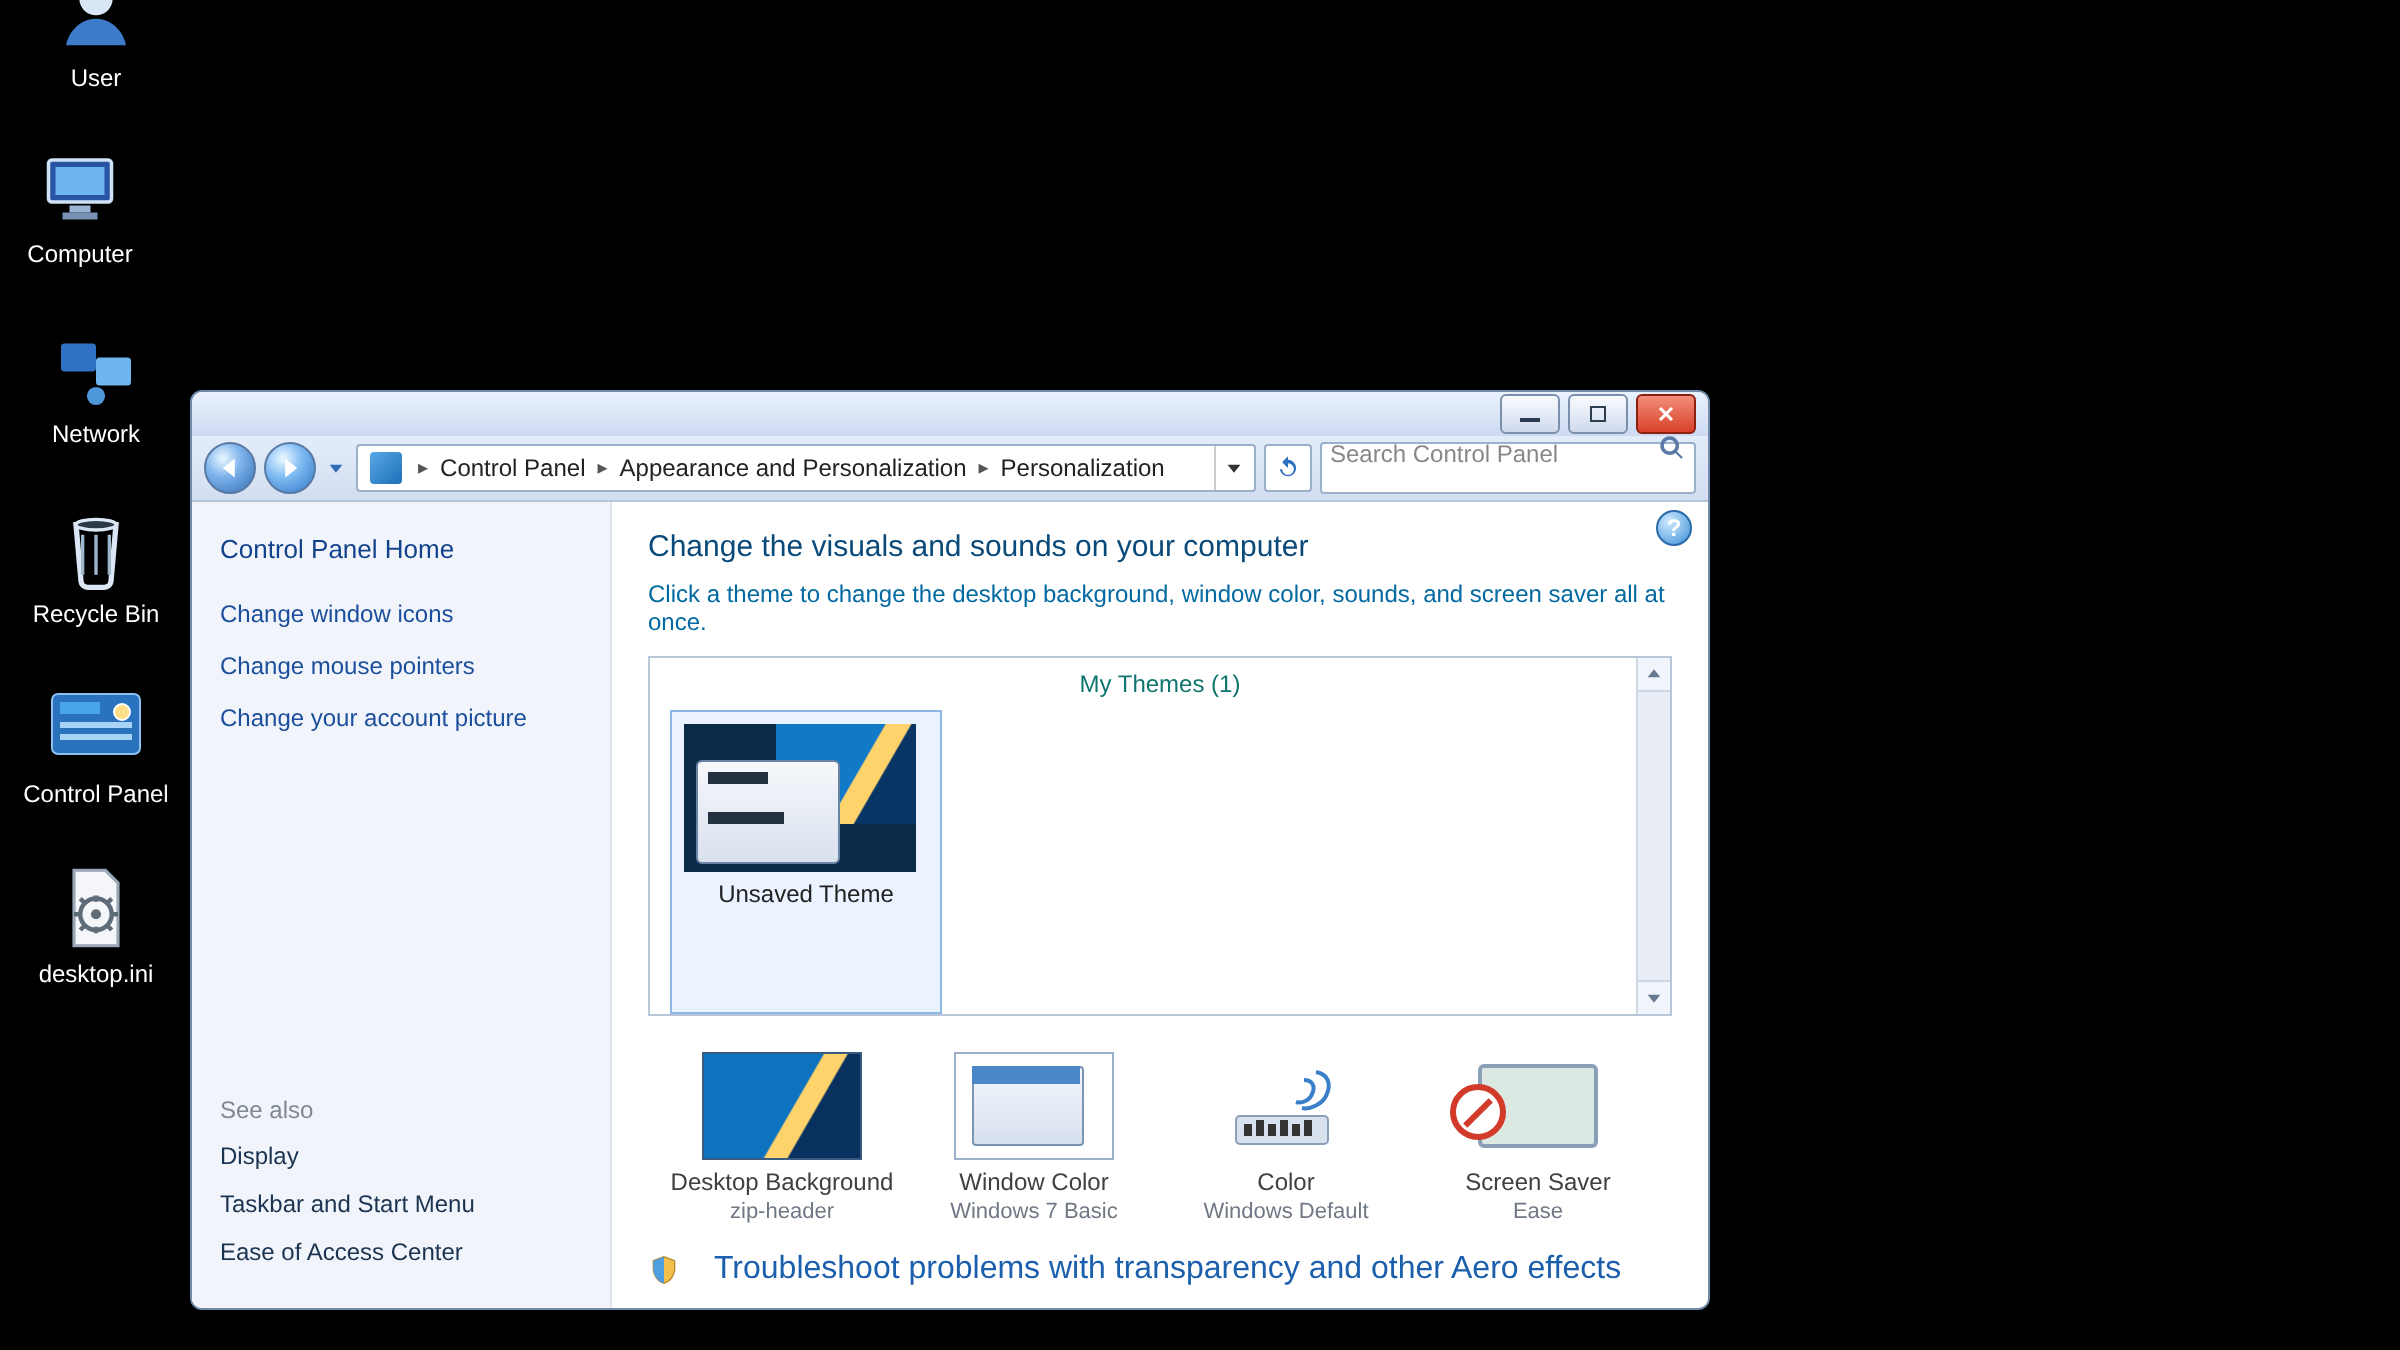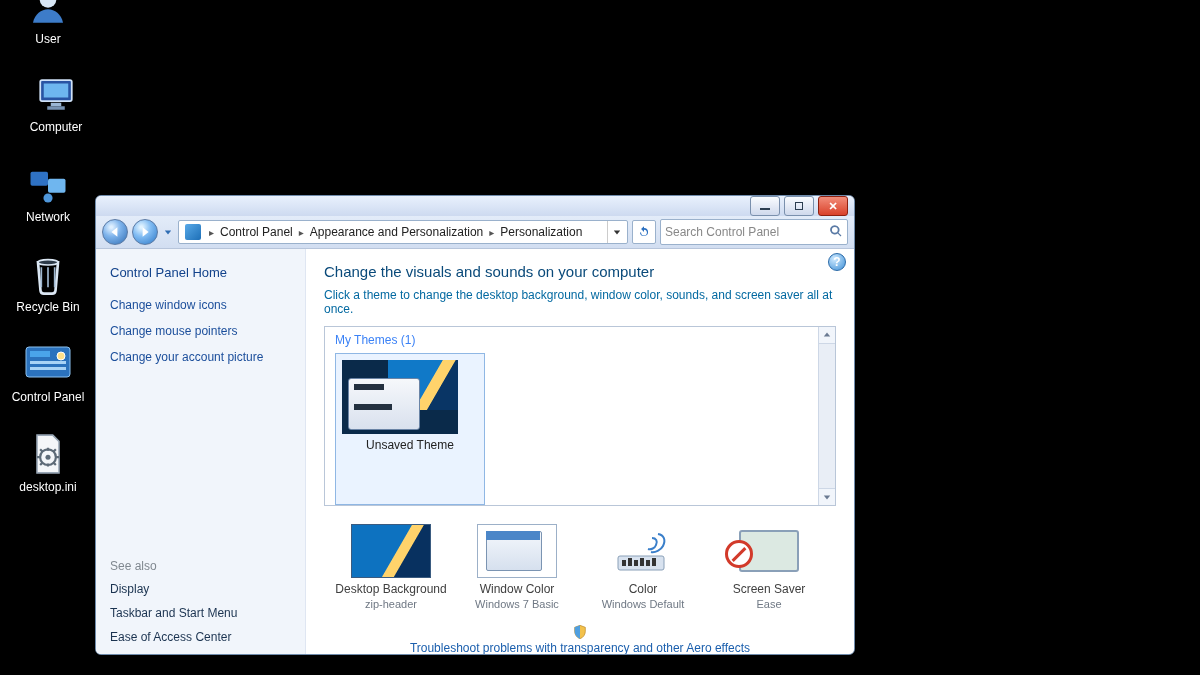--- a/index.html
+++ b/index.html
@@ -40,21 +40,21 @@
   .breadcrumb { flex:1; height:24px; background:#fff; border:1px solid #9ab1cc; border-radius:2px;
     display:flex; align-items:center; font-size:12px; color:#222; padding:0 2px; overflow:hidden;}
   .breadcrumb .cpicon { width:16px; height:16px; margin:0 4px; background: linear-gradient(135deg,#58a9e8,#1d6fb7); border-radius:2px; position:relative;}
   .breadcrumb .sep { margin:0 4px; font-size:10px; color:#555;}
   .breadcrumb .crumb { padding:0 2px; cursor:pointer;}
   .breadcrumb .drop { width:18px; border-left:1px solid #ccc; height:100%; display:flex; align-items:center; justify-content:center; margin-left:auto; cursor:pointer;}
   .breadcrumb .drop svg{width:8px;height:8px;fill:#333;}
   .refresh { width:24px; height:24px; border:1px solid #9ab1cc; background:#fff; border-radius:2px; display:flex; align-items:center; justify-content:center;cursor:pointer;}
   .refresh svg{width:14px;height:14px;fill:#2a6fc0;}
   .searchbox { width:188px; height:24px; border:1px solid #9ab1cc; background:#fff; border-radius:2px;
-    display:flex; align-items:center; padding:12px 4px; font-size:12px; color:#888; cursor:text;}
+    display:flex; align-items:flex-end; padding:12px 4px; font-size:12px; color:#888; cursor:text;}
   .searchbox .mag { margin-left:auto; }
   .searchbox .mag svg{width:14px;height:14px;fill:#5a7aa5;}
 
   
   .body { flex:1; display:flex; background:#fff; }
   .sidebar { width:210px; background:#f1f5fb; border-right:1px solid #dfe6f2; padding:16px 14px; font-size:12px; display:flex; flex-direction:column;}
   .sidebar .home { color:#12428b; font-size:13px; margin-bottom:12px; cursor:pointer;}
   .sidebar .task { color:#1b4e9b; margin:6px 0; cursor:pointer;}
   .sidebar .spacer { flex:1; }
   .sidebar .seealso { color:#808890; margin:6px 0 4px;}
@@ -65,23 +65,23 @@
     display:flex; align-items:center; justify-content:center; cursor:pointer; border:1px solid #2a6aa8;}
   .content h1 { color:#0a4a7a; font-size:15px; font-weight:400; margin-bottom:8px;}
   .content .sub { font-size:12px; color:#0369a1; margin-bottom:10px;}
 
   
   .themes { border:1px solid #b9c6d8; height:180px; position:relative; display:flex; flex-direction:column;}
   .themes .scroll { position:absolute; top:0; right:0; bottom:0; width:17px; background:#e9eef6; border-left:1px solid #cdd7e6;}
   .themes .scroll .up,.themes .scroll .down{height:17px; display:flex;align-items:center;justify-content:center; background:#f1f5fb; border-bottom:1px solid #cdd7e6; cursor:pointer;}
   .themes .scroll .down{position:absolute;bottom:0;left:0;right:0;border-top:1px solid #cdd7e6;border-bottom:none;}
   .themes .scroll svg{width:8px;height:8px;fill:#6a7a92;}
-  .themes .grp { font-size:12px; color:#3b82f6; padding:6px 10px;}
+  .themes .grp { font-size:12px; color:#0f766e; padding:6px 10px;text-align:center;}
   .themes .items { flex:1; display:flex; padding:0 10px; overflow:hidden;}
-  .themeitem { width:150px; border:1px solid #8fb7e4; background:#eaf3ff; padding:6px; text-align:center; cursor:pointer;}
+  .themeitem { width:136px; border:1px solid #8fb7e4; background:#eaf3ff; padding:6px; text-align:center; cursor:pointer;}
   .themeitem .thumb { width:116px; height:74px; background:#0a2a4a; position:relative; margin-bottom:4px; overflow:hidden;}
   .themeitem .thumb .bg { position:absolute; right:0; top:0; width:70px; height:50px;
     background: linear-gradient(120deg,#1079c8 55%, #ffd36b 56% 68%, #093565 69%);}
   .themeitem .thumb .winshade { position:absolute; left:6px; top:18px; width:72px; height:52px;
     background: linear-gradient(#f6f8fb,#d9e1ee); border:1px solid #6a84a6; border-radius:3px;}
   .themeitem .thumb .bar1{position:absolute; left:12px; top:24px; width:30px; height:6px; background:#243140;}
   .themeitem .thumb .bar2{position:absolute; left:12px; top:44px; width:38px; height:6px; background:#243140;}
   .themeitem .tlbl { font-size:12px; color:#222;}
 
   
@@ -97,38 +97,38 @@
   .ic-wc::before{content:""; position:absolute; left:8px; top:6px; width:54px; height:38px;
     background: linear-gradient(#f3f7fc,#d6e0ee); border:1px solid #7b94b2; border-radius:2px;}
   .ic-wc::after{content:""; position:absolute; left:8px; top:6px; width:54px; height:9px; background:#4b86c8;}
   .ic-snd { display:flex; align-items:flex-end; justify-content:center;}
   .ic-snd svg{ width:70px; height:50px;}
   .ic-ss { display:flex; align-items:center; justify-content:center;}
   .ic-ss .mon{ width:60px; height:42px; border:2px solid #8aa0b8; border-radius:3px; background:#dce9e2; position:relative;}
   .ic-ss .no{ position:absolute; left:-4px; top:16px; width:28px; height:28px; border-radius:50%; border:3px solid #d23a2a; background:#fff;}
   .ic-ss .no::after{content:"";position:absolute;left:2px;top:10px;width:18px;height:3px;background:#d23a2a;transform:rotate(-45deg);}
 
-  .tshoot { display:flex; align-items:center; gap:1px; margin-top:14px; color:#1b5fad; font-size:12px; cursor:pointer;flex-direction:column;}
+  .tshoot { display:flex; align-items:center; gap:17px; margin-top:14px; color:#1b5fad; font-size:16px; cursor:pointer;}
   .tshoot .shield{ width:16px; height:16px;}
 </style>
 </head>
 <body>
 
 <div class="desktop">
   <div id="dicon-host">
       <div class="dicon" style="left: 8px; top: -18px;">
         <div class="glyph">
           <svg width="40" height="40" viewBox="0 0 24 24">
             <circle cx="12" cy="8" r="5" fill="#d8e6f5"></circle>
             <path d="M3 22c1-5 5-8 9-8s8 3 9 8z" fill="#3d7cc9"></path>
           </svg>
         </div>
         <div class="lbl">User</div>
       </div>
-      <div class="dicon" style="left: 16px; top: 70px;">
+      <div class="dicon" style="left: 0; top: 70px;">
         <div class="glyph">
           <svg width="42" height="42" viewBox="0 0 24 24">
             <rect x="3" y="4" width="18" height="12" rx="1" fill="#2954a3" stroke="#cfe1f7"></rect>
             <rect x="5" y="6" width="14" height="8" fill="#6eb6ef"></rect>
             <rect x="9" y="17" width="6" height="2" fill="#9bb6d4"></rect>
             <rect x="7" y="19" width="10" height="2" fill="#7893b3"></rect>
           </svg>
         </div>
         <div class="lbl">Computer</div>
       </div>

